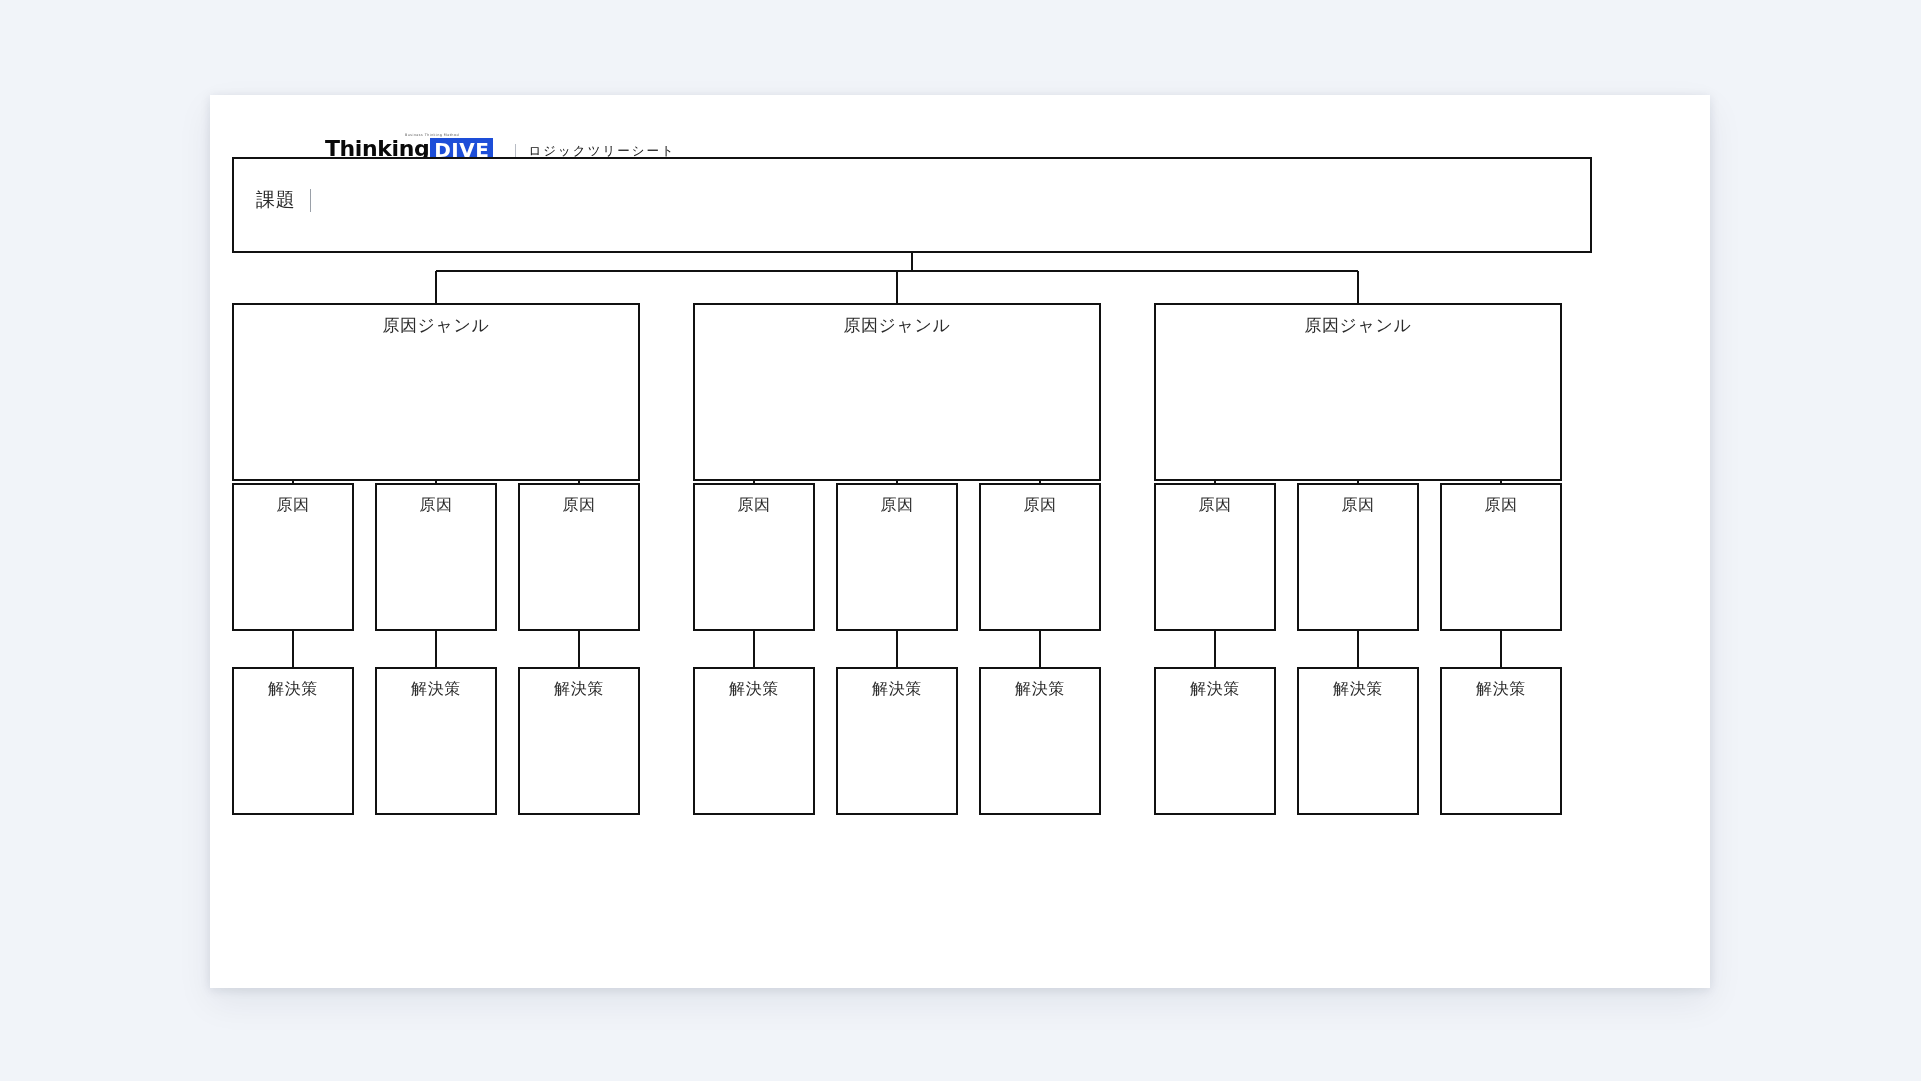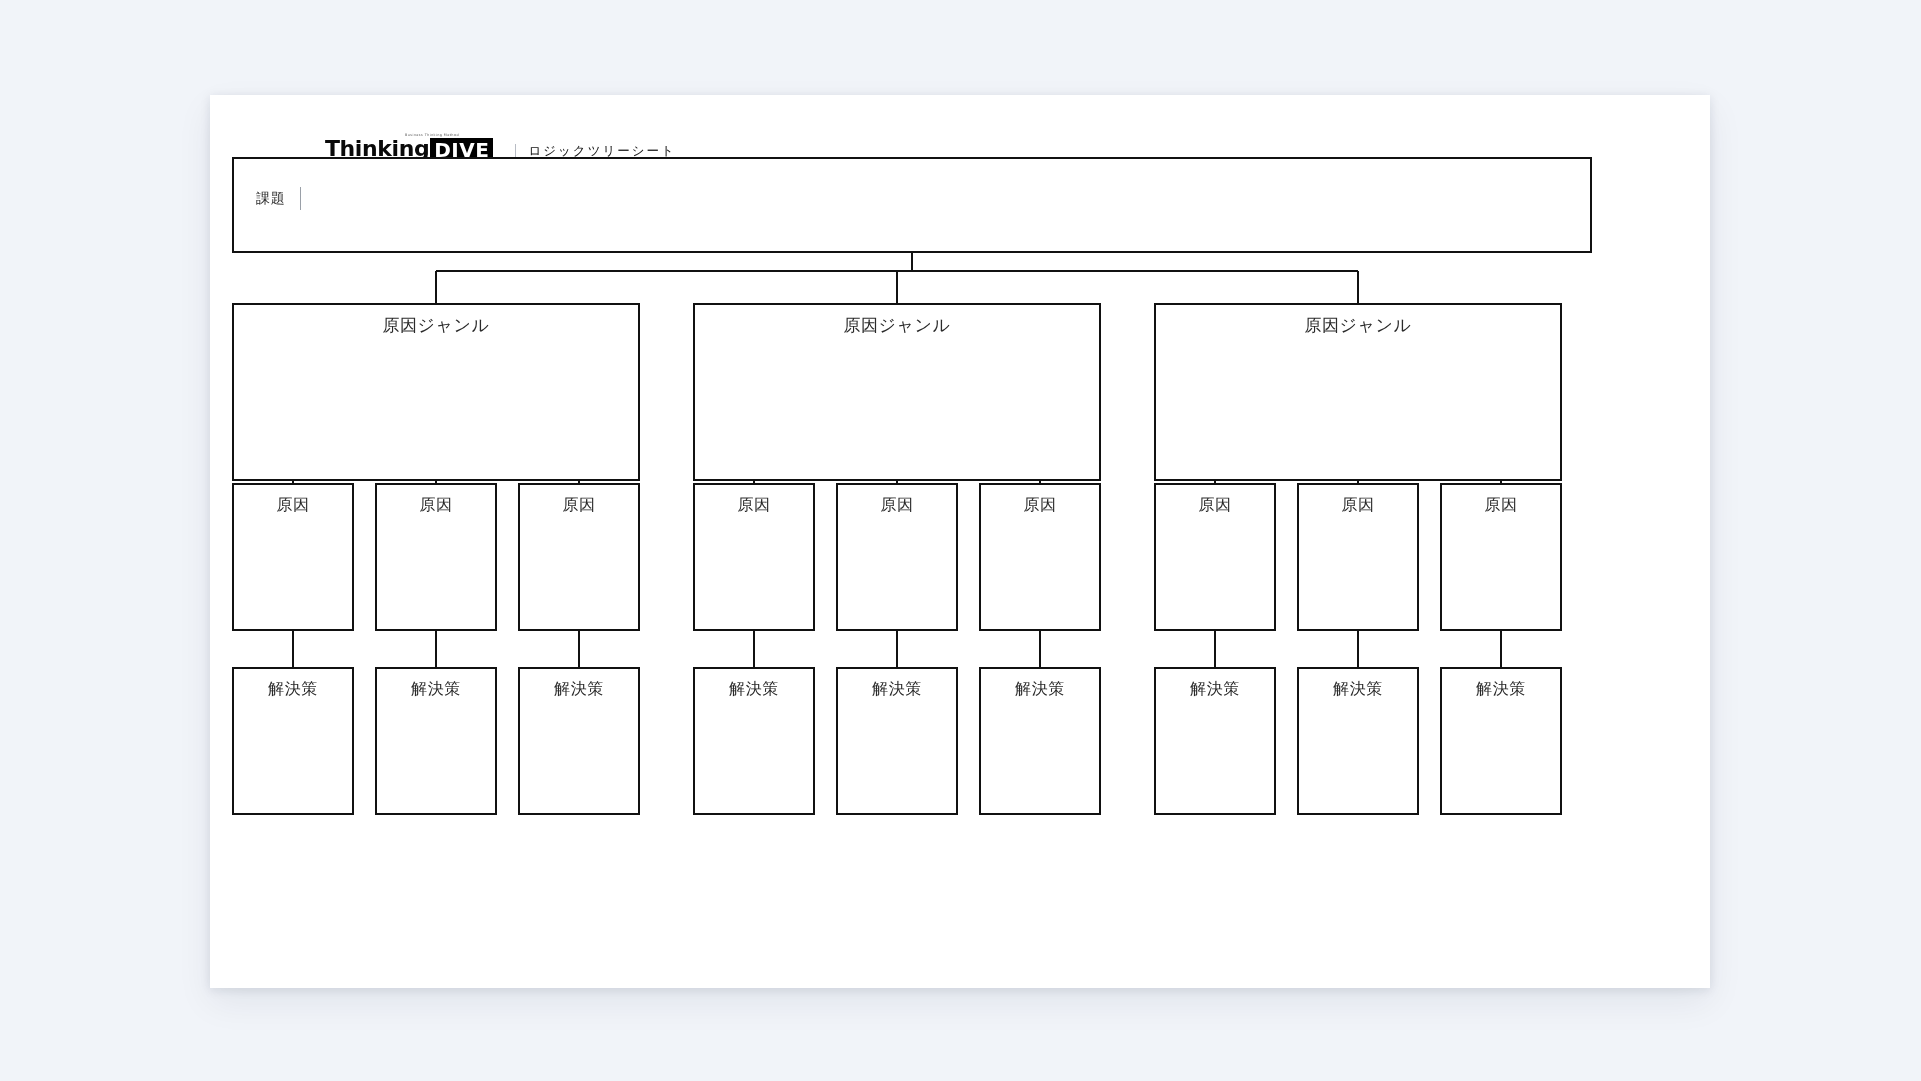--- a/index.html
+++ b/index.html
@@ -52,21 +52,21 @@
     font-family: "DejaVu Sans", sans-serif;
     font-weight: bold;
     font-size: 22px;
     letter-spacing: -0.4px;
     color: #0a0a0a;
     line-height: 1;
   }
 
   .logo-dive {
     margin-left: 1px;
-    background: #000000;
+    background: #1d4ed8;
     color: #ffffff;
     font-family: "DejaVu Sans", sans-serif;
     font-weight: bold;
     font-size: 20px;
     letter-spacing: 0.5px;
     padding: 2px 4px 3px 4px;
     line-height: 1;
     display: inline-block;
   }
 
@@ -133,21 +133,21 @@
   }
 
   
   .title-node .title-inner {
     position: absolute;
     left: 22px;
     top: 28px;
     display: flex;
     align-items: center;
     font-family: Liberation Sans, sans-serif;
-    font-size: 14px;
+    font-size: 19px;
     color: #2a2a2a;
     letter-spacing: 0.8px;
     white-space: nowrap;
   }
 
   .caret {
     display: inline-block;
     width: 1.6px;
     height: 23px;
     background: #9aa0a8;

